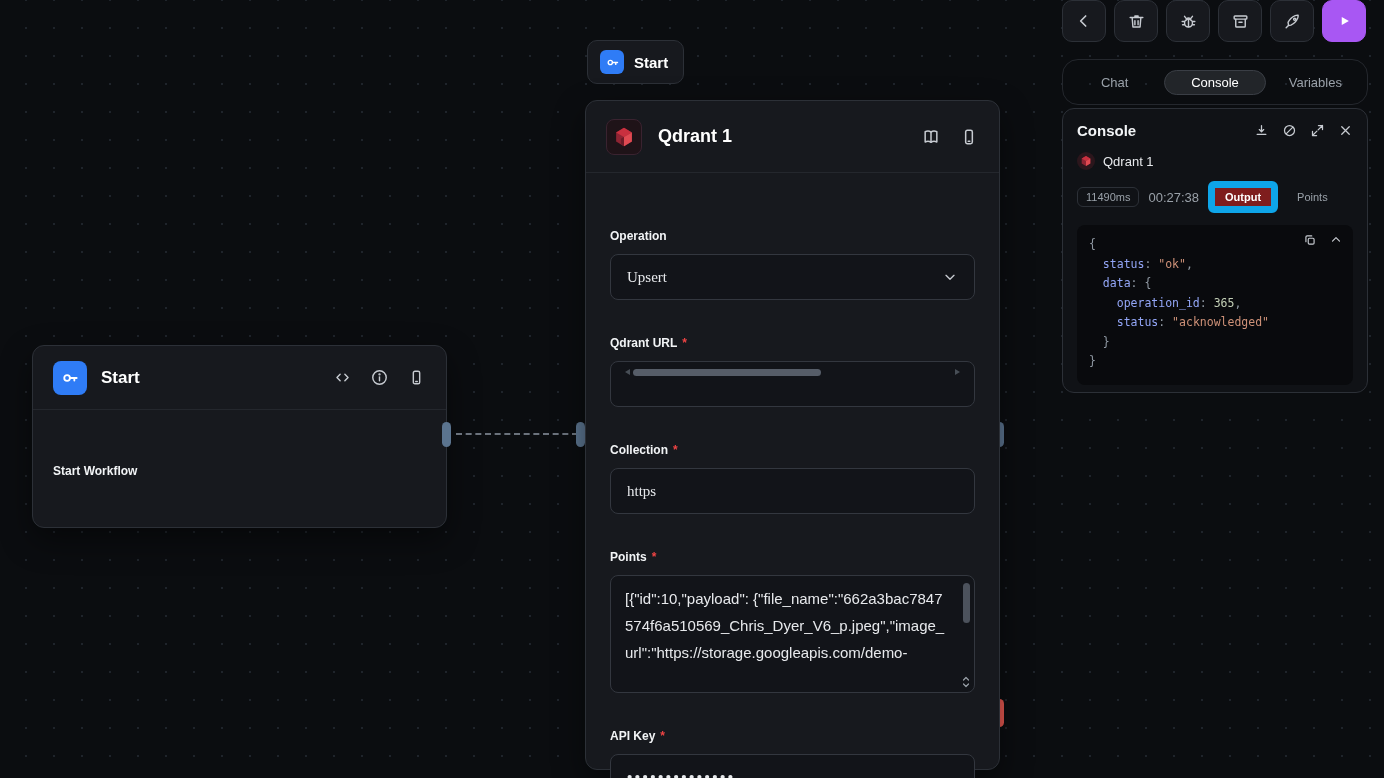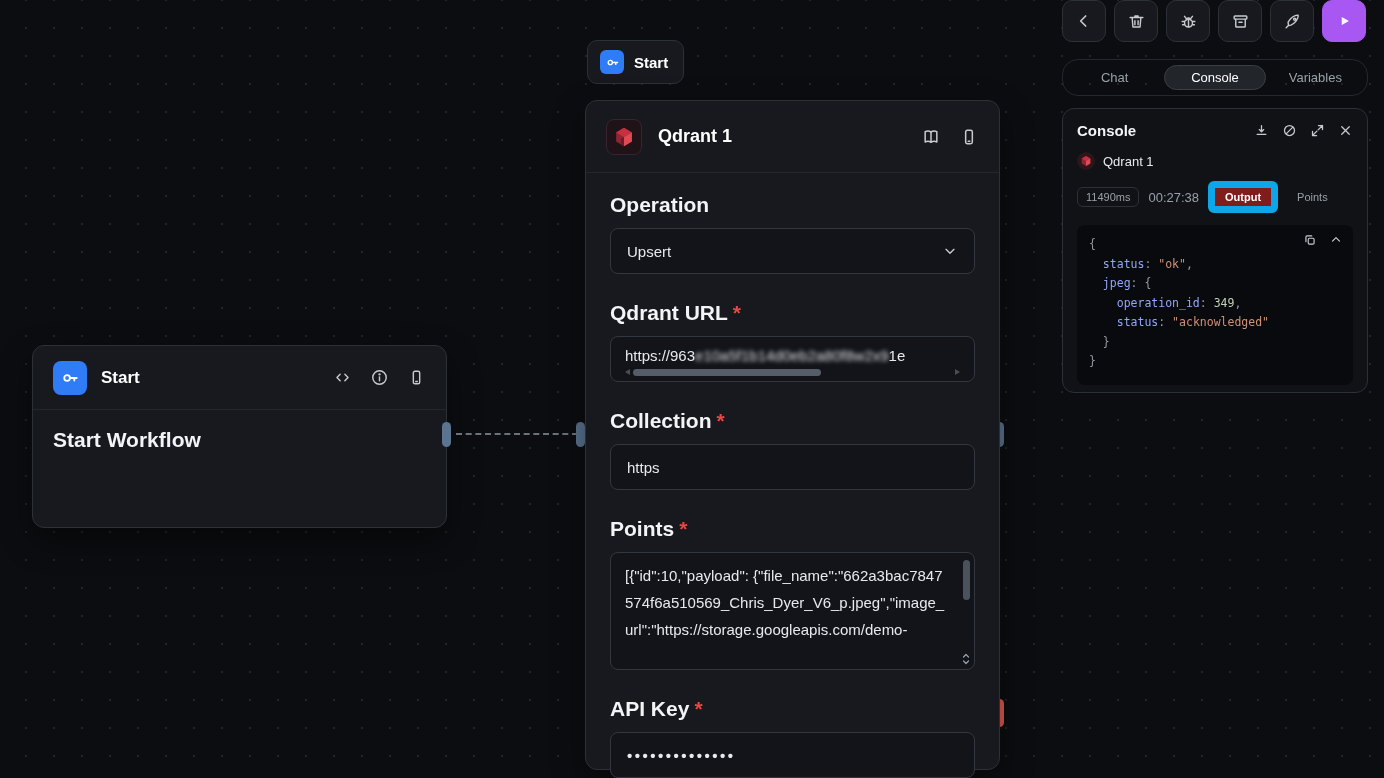--- a/index.html
+++ b/index.html
@@ -48,29 +48,29 @@
     display:flex; align-items:center; justify-content:center; flex:0 0 auto;
   }
   .blue-tile.lg { width:34px; height:34px; border-radius:8px; }
 
   .start-node { left:32px; top:345px; width:415px; height:183px; }
   .start-node .node-header { height:64px; gap:14px; }
   .start-node .node-title { font-size:17px; }
   .start-node .node-body { padding:18px 20px; }
 
   .field-label {
-    font-size:21px; font-weight:700; color:#f2f4f6; margin-bottom:11px;
-    display:flex; align-items:center; gap:5px;
+    font-size:12px; font-weight:700; color:#f2f4f6; margin-bottom:11px;
+    display:flex; align-items:center; gap:5px;margin-top:36px;
   }
   .req { color:#ef4444; font-weight:700; }
 
   .input, .select {
     background:#121419; border:1px solid #33373f; border-radius:8px;
     height:46px; display:flex; align-items:center; padding:18px 16px;
-    font-size:15px; color:#e7e9ec; cursor:pointer;
+    font-size:15px; color:#e7e9ec; cursor:pointer;font-family:Liberation Serif, serif;
   }
   .select .chev { margin-left:auto; }
 
   .qdrant-node { left:585px; top:100px; width:415px; height:670px; }
   .qdrant-node .node-header { height:72px; gap:16px; }
   .qdrant-node .node-title { font-size:18px; }
   .qdrant-node .node-body { padding:20px 24px; }
   .qdrant-node .field-group { margin-bottom:27px; }
   .qdrant-node .field-group:last-child { margin-bottom:0; }
 
@@ -121,21 +121,21 @@
   
   .toolbar { position:absolute; left:1062px; top:0; width:306px; display:flex; gap:8px; }
   .tool-btn {
     width:44px; height:42px; border-radius:10px;
     background:#17191e; border:1px solid #2c3037;
     display:flex; align-items:center; justify-content:center; cursor:pointer;
   }
   .tool-btn.play { background:#a857f3; border-color:#a857f3; }
 
   .tabbar {
-    position:absolute; left:1062px; top:59px; width:306px; height:37px;
+    position:absolute; left:1062px; top:59px; width:306px; height:46px;
     border:1px solid #24272d; border-radius:16px;
     display:flex; align-items:center; padding:2px;
   }
   .tab {
     flex:1; height:25px; display:flex; align-items:center; justify-content:center;
     font-size:13px; color:#9aa1a9; border-radius:13px; cursor:pointer;
   }
   .tab.active { background:#222529; border:1px solid #3a3e45; color:#ffffff; }
 
   .console-card {
@@ -274,25 +274,20 @@
           </span>
         </div>
       </div>
 
       <div class="field-group">
         <div class="field-label">
           <span>Qdrant URL</span>
           <span class="req">*</span>
         </div>
         <div class="url-input">
-          <div class="url-text">
-            <span>https://963</span>
-              <span class="obscured">e10a5f1b14d0eb2a80f8w2x9</span>
-              <span>1e</span>
-          </div>
           <div class="hscroll">
             <span class="arrow left"></span>
             <span class="thumb"></span>
             <span class="arrow right"></span>
           </div>
         </div>
       </div>
 
       <div class="field-group">
         <div class="field-label">
@@ -432,20 +427,20 @@
       </span>
       <span class="icon icon-btn">
         <svg width="14" height="14" viewBox="0 0 24 24" fill="none" stroke="currentColor" stroke-width="2" stroke-linecap="round" stroke-linejoin="round">
             <path d="M6 14l6-6 6 6"></path>
           </svg>
       </span>
     </div>
     <div>
         <div class="code-line"><span class="tok-p">{</span></div>
         <div class="code-line"><span class="tok-p">  </span><span class="tok-k">status</span><span class="tok-p">: </span><span class="tok-s">"ok"</span><span class="tok-p">,</span></div>
-        <div class="code-line"><span class="tok-p">  </span><span class="tok-k">jpeg</span><span class="tok-p">: {</span></div>
-        <div class="code-line"><span class="tok-p">    </span><span class="tok-k">operation_id</span><span class="tok-p">: </span><span class="tok-n">349</span><span class="tok-p">,</span></div>
+        <div class="code-line"><span class="tok-p">  </span><span class="tok-k">data</span><span class="tok-p">: {</span></div>
+        <div class="code-line"><span class="tok-p">    </span><span class="tok-k">operation_id</span><span class="tok-p">: </span><span class="tok-n">365</span><span class="tok-p">,</span></div>
         <div class="code-line"><span class="tok-p">    </span><span class="tok-k">status</span><span class="tok-p">: </span><span class="tok-s">"acknowledged"</span></div>
         <div class="code-line"><span class="tok-p">  }</span></div>
         <div class="code-line"><span class="tok-p">}</span></div>
       </div>
   </div>
 </div>
 
 </body></html>

